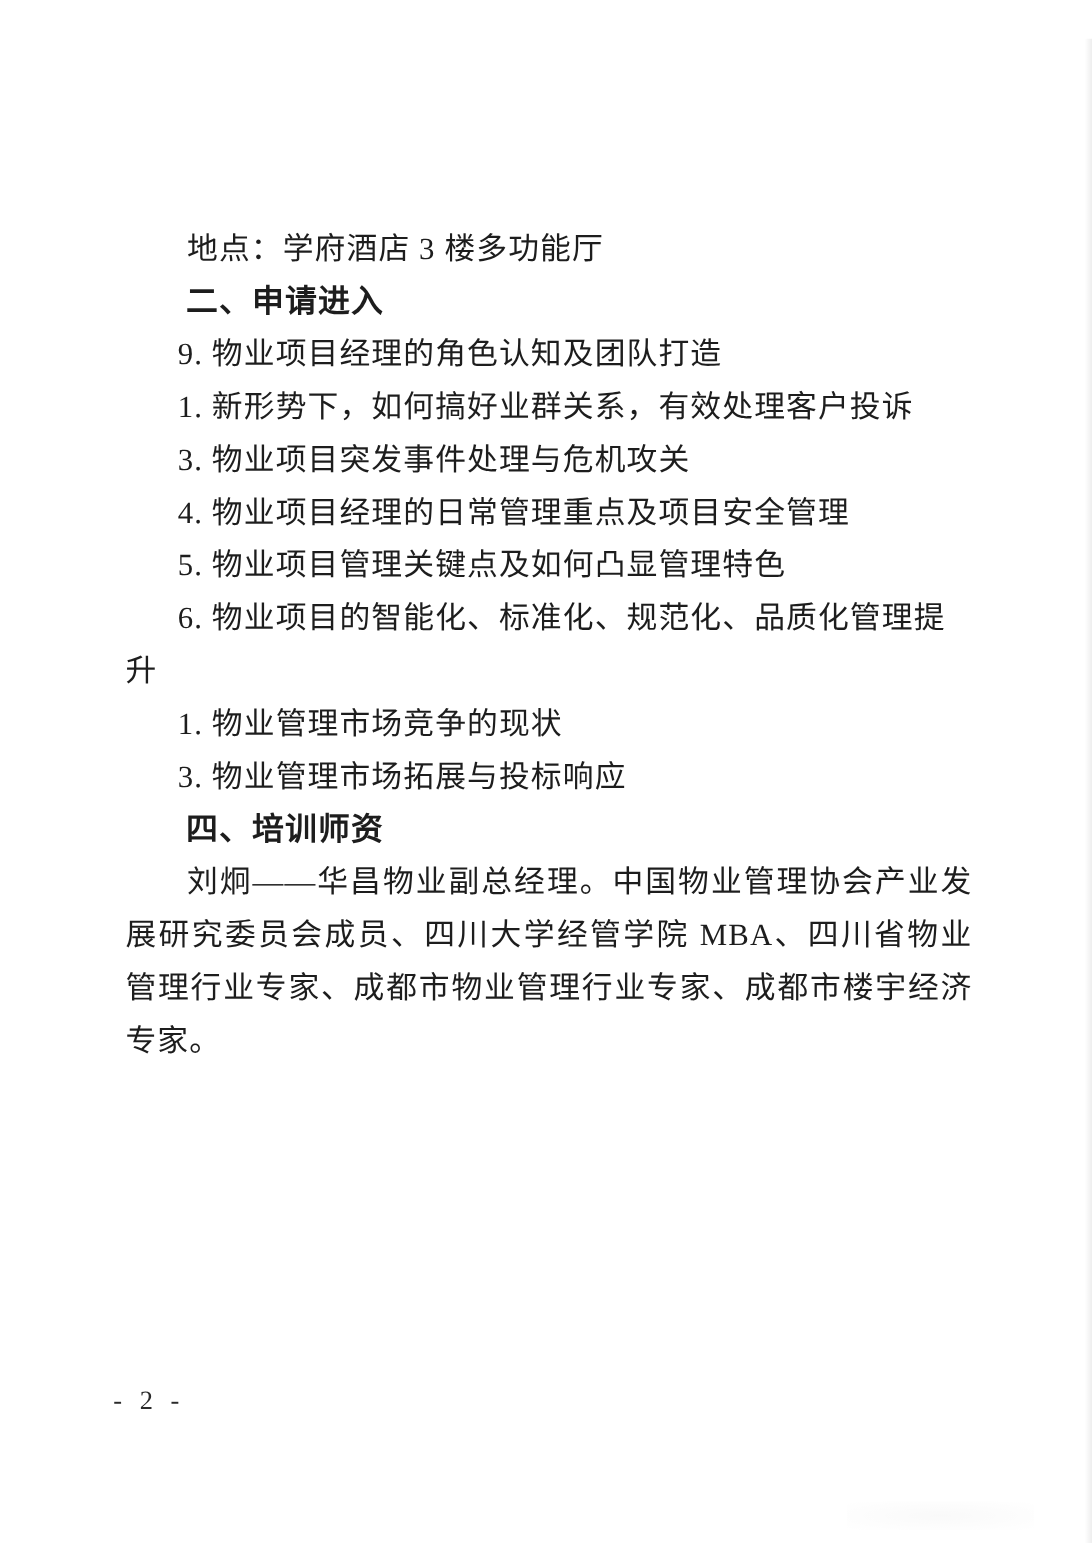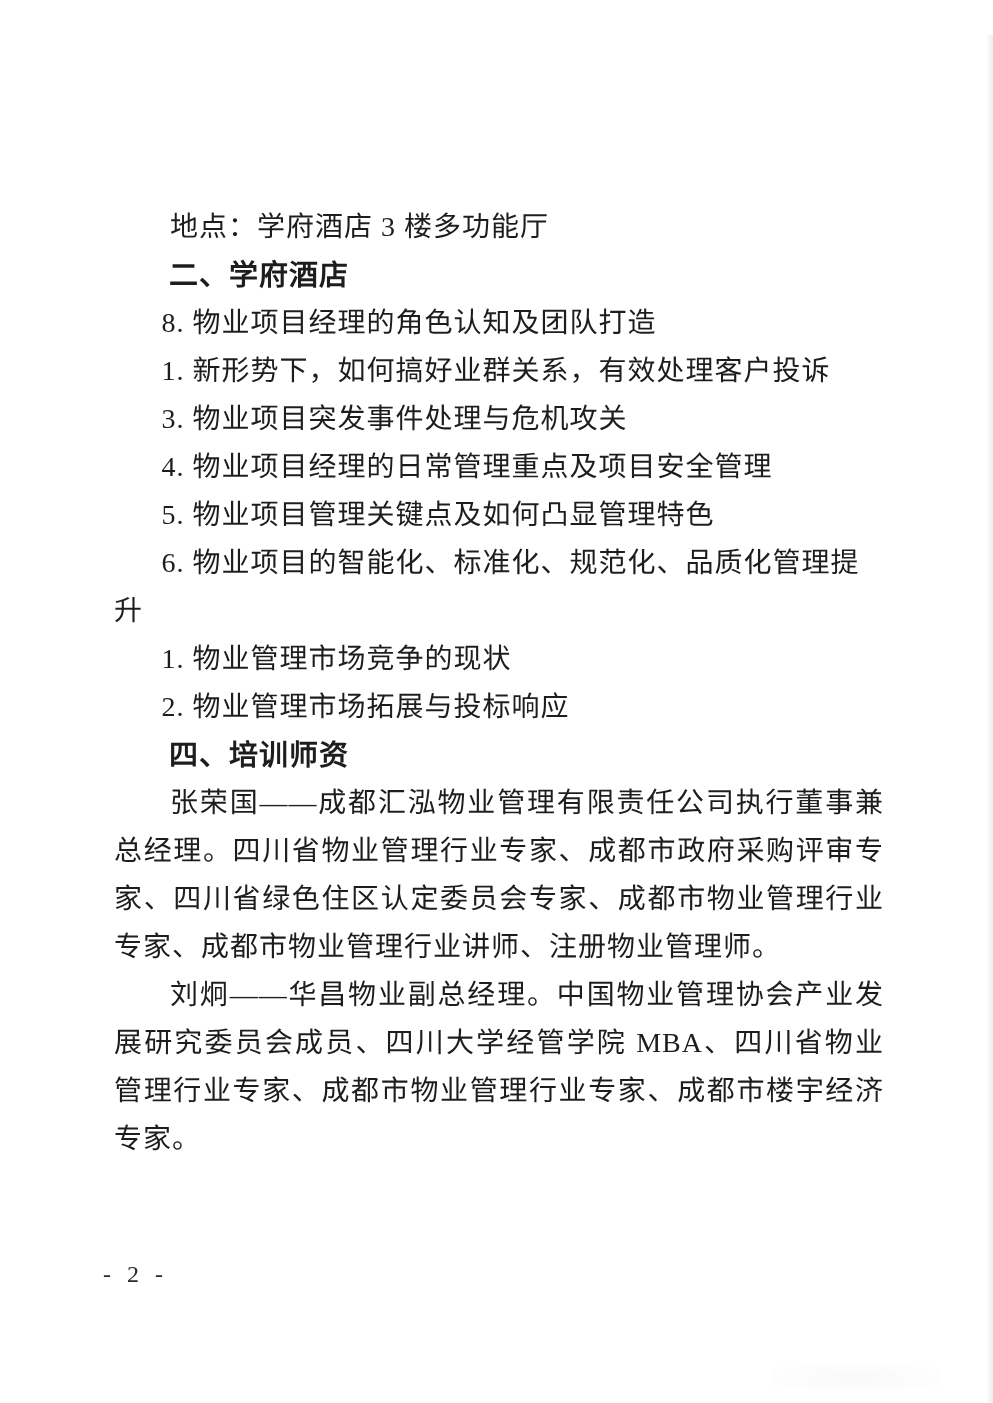--- a/index.html
+++ b/index.html
@@ -79,36 +79,35 @@
 </style>
 </head>
 <body>
 
 <div class="page">
 
   <div class="content">
 
     <p class="location-line">地点：学府酒店 3 楼多功能厅</p>
 
-    <h2 class="section-heading">二、学府酒店</h2>
+    <h2 class="section-heading">二、申请进入</h2>
 
 
 
-    <p class="list-item">8. 物业项目经理的角色认知及团队打造</p>
+    <p class="list-item">9. 物业项目经理的角色认知及团队打造</p>
     <p class="list-item">1. 新形势下，如何搞好业群关系，有效处理客户投诉</p>
     <p class="list-item">3. 物业项目突发事件处理与危机攻关</p>
     <p class="list-item">4. 物业项目经理的日常管理重点及项目安全管理</p>
     <p class="list-item">5. 物业项目管理关键点及如何凸显管理特色</p>
     <p class="list-item">6. 物业项目的智能化、标准化、规范化、品质化管理提升</p>
     <p class="list-item">1. 物业管理市场竞争的现状</p>
-    <p class="list-item">2. 物业管理市场拓展与投标响应</p>
+    <p class="list-item">3. 物业管理市场拓展与投标响应</p>
 
     <h2 class="section-heading">四、培训师资</h2>
 
-    <p class="para">张荣国——成都汇泓物业管理有限责任公司执行董事兼总经理。四川省物业管理行业专家、成都市政府采购评审专家、四川省绿色住区认定委员会专家、成都市物业管理行业专家、成都市物业管理行业讲师、注册物业管理师。</p>
 
     <p class="para">刘炯——华昌物业副总经理。中国物业管理协会产业发展研究委员会成员、四川大学经管学院 MBA、四川省物业管理行业专家、成都市物业管理行业专家、成都市楼宇经济专家。</p>
 
   </div>
 
   <div class="page-number">- 2 -</div>
 
   <div class="scan-edge-right"></div>
   <div class="scan-smudge"></div>
 

